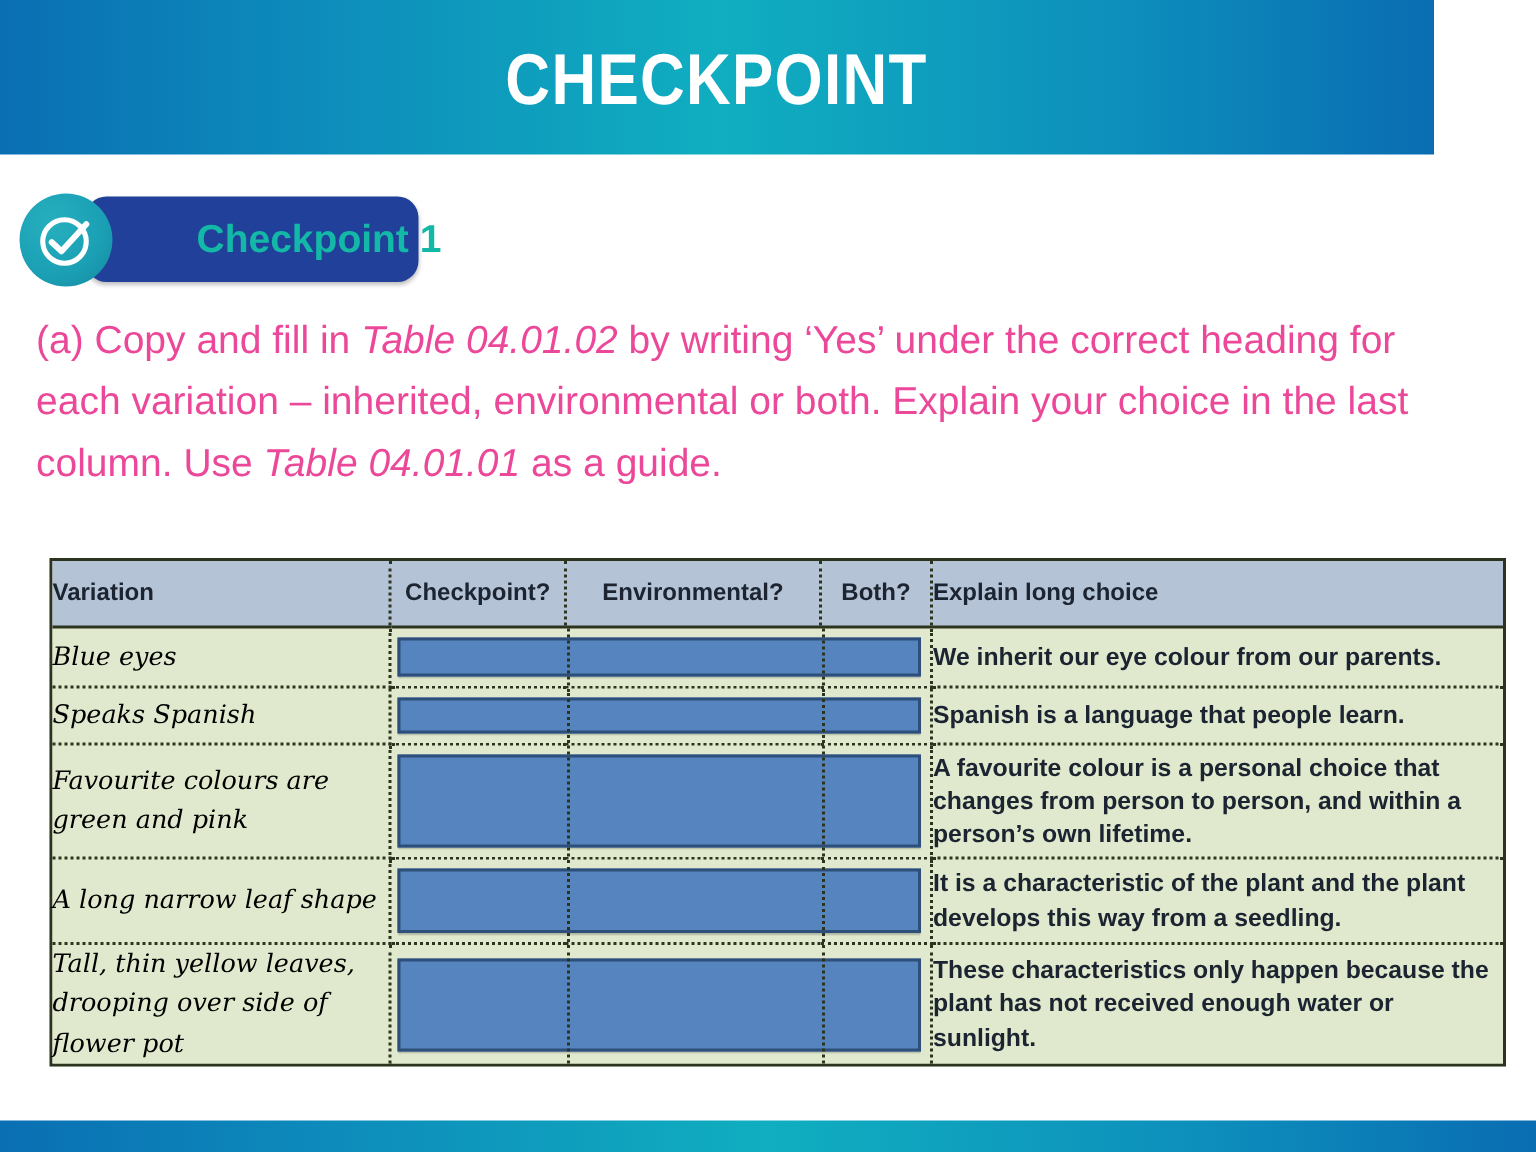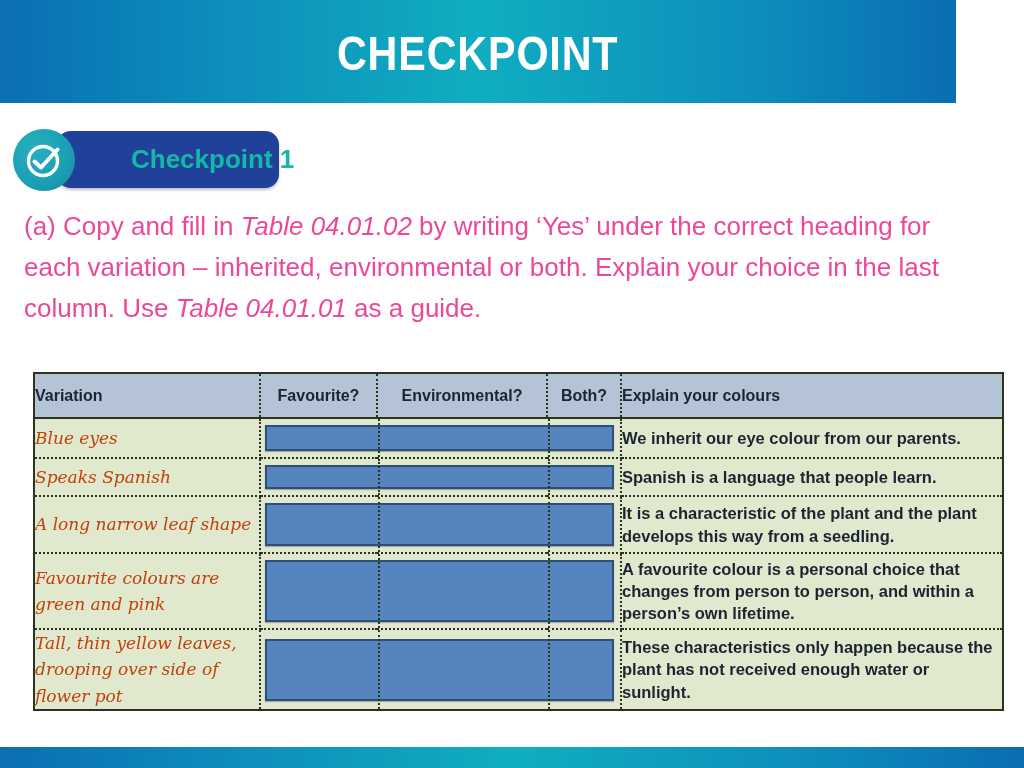--- a/index.html
+++ b/index.html
@@ -142,21 +142,21 @@
     border-bottom: 2px dotted #2c3420;
     border-right: 2px dotted #2c3420;
   }
   tbody tr:last-child td { border-bottom: none; }
   tbody td.last { border-right: none; font-weight: bold; }
 
   .var-cell {
     font-family: "DejaVu Serif", serif;
     font-style: italic;
     font-size: 17px;
-    color: #c2410c;
+    color: #000000;
     padding: 10px 10px 10px 16px;
     line-height: 1.55;
   }
   .explain-cell {
     font-size: 16.5px;
     color: #1b2430;
     padding: 9px 12px 9px 14px;
     line-height: 1.35;
   }
   .answer-cell {
@@ -227,24 +227,24 @@
     <colgroup>
       <col style="width:225px">
       <col style="width:117px">
       <col style="width:170px">
       <col style="width:74px">
       <col style="width:381px">
     </colgroup>
     <thead>
       <tr>
         <th>Variation</th>
-        <th class="center">Favourite?</th>
+        <th class="center">Checkpoint?</th>
         <th class="center">Environmental?</th>
         <th class="center">Both?</th>
-        <th class="last">Explain your colours</th>
+        <th class="last">Explain long choice</th>
       </tr>
     </thead>
     <tbody>
       <tr>
         <td class="var-cell">Blue eyes</td>
         <td class="answer-cell" colspan="3">
           <div class="subdiv a"></div>
           <div class="subdiv b"></div>
           <div class="answer-box" style="height:26px"></div>
         </td>
@@ -253,36 +253,36 @@
       <tr>
         <td class="var-cell">Speaks Spanish</td>
         <td class="answer-cell" colspan="3">
           <div class="subdiv a"></div>
           <div class="subdiv b"></div>
           <div class="answer-box" style="height:24px"></div>
         </td>
         <td class="explain-cell last">Spanish is a language that people learn.</td>
       </tr>
       <tr>
+        <td class="var-cell">Favourite colours are green and pink</td>
+        <td class="answer-cell" colspan="3">
+          <div class="subdiv a"></div>
+          <div class="subdiv b"></div>
+          <div class="answer-box" style="height:62px"></div>
+        </td>
+        <td class="explain-cell last">A favourite colour is a personal choice that changes from person to person, and within a person’s own lifetime.</td>
+      </tr>
+      <tr>
         <td class="var-cell">A long narrow leaf shape</td>
         <td class="answer-cell" colspan="3">
           <div class="subdiv a"></div>
           <div class="subdiv b"></div>
           <div class="answer-box" style="height:43px"></div>
         </td>
         <td class="explain-cell last">It is a characteristic of the plant and the plant develops this way from a seedling.</td>
-      </tr>
-      <tr>
-        <td class="var-cell">Favourite colours are green and pink</td>
-        <td class="answer-cell" colspan="3">
-          <div class="subdiv a"></div>
-          <div class="subdiv b"></div>
-          <div class="answer-box" style="height:62px"></div>
-        </td>
-        <td class="explain-cell last">A favourite colour is a personal choice that changes from person to person, and within a person’s own lifetime.</td>
       </tr>
       <tr>
         <td class="var-cell">Tall, thin yellow leaves, drooping over side of flower pot</td>
         <td class="answer-cell" colspan="3">
           <div class="subdiv a"></div>
           <div class="subdiv b"></div>
           <div class="answer-box" style="height:62px"></div>
         </td>
         <td class="explain-cell last">These characteristics only happen because the plant has not received enough water or sunlight.</td>
       </tr>

